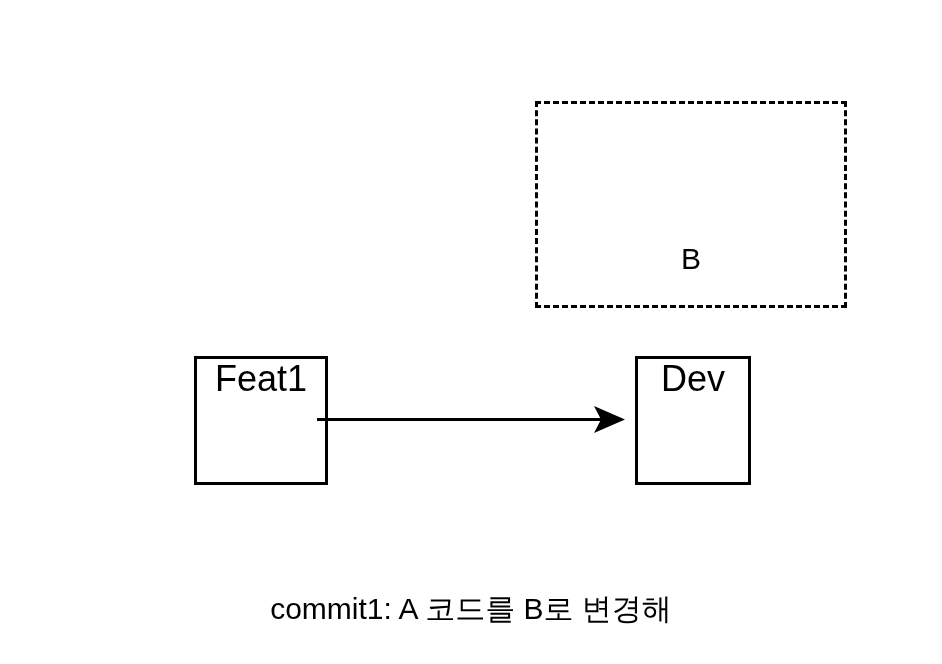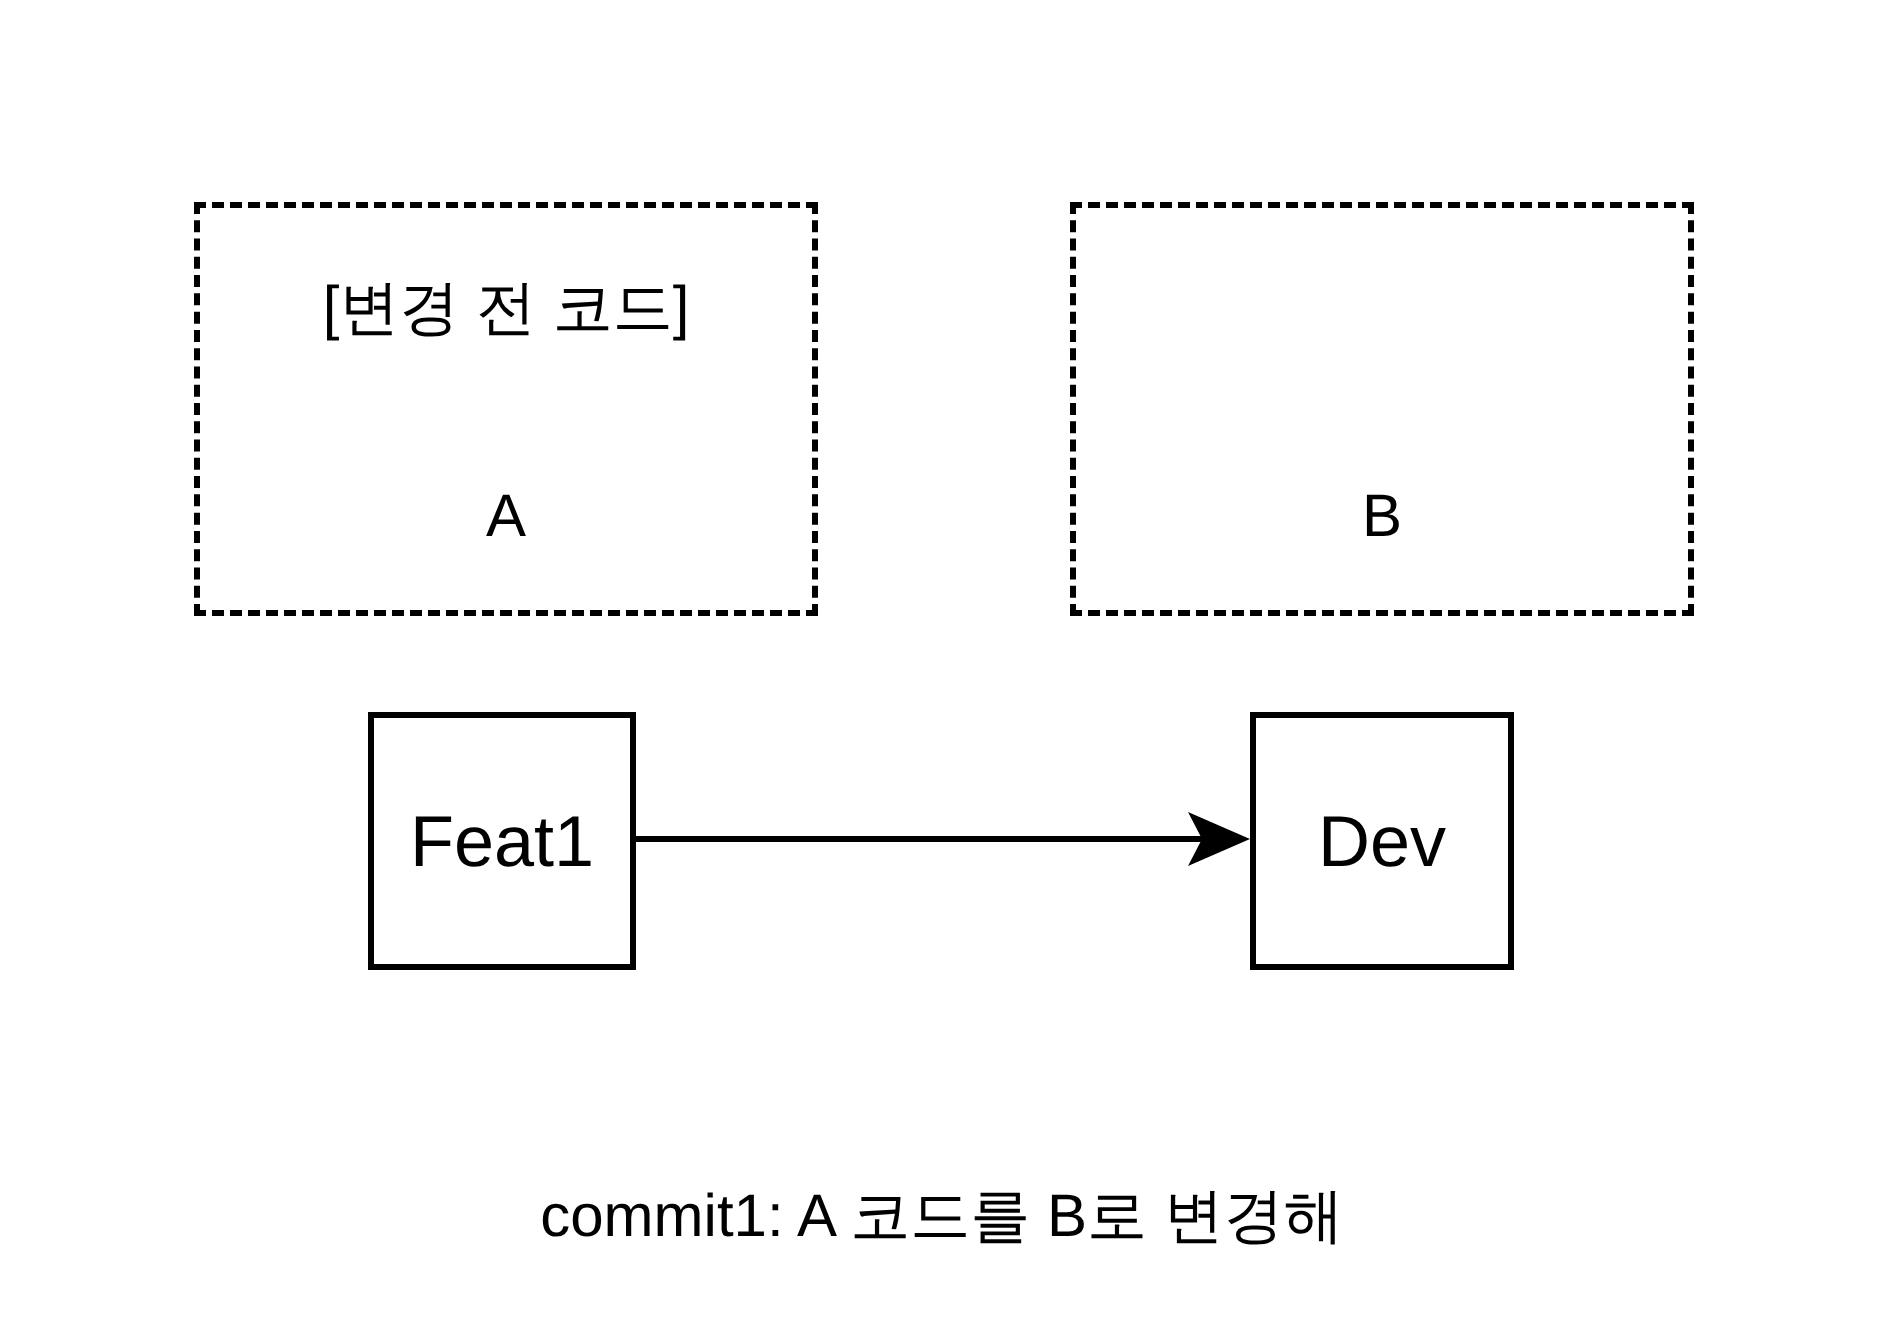--- a/index.html
+++ b/index.html
@@ -54,25 +54,26 @@
     white-space: nowrap;
   }
 
   
   .branch-box {
     position: absolute;
     box-sizing: border-box;
     border: 3px solid #000000;
     background: #ffffff;
     display: flex;
-    align-items: center;
+    align-items: flex-start;
     justify-content: center;
+    margin-left: 10px;
   }
   .branch-box.feat { left: 184px; top: 356px; width: 134px; height: 129px; }
-  .branch-box.dev  { left: 625px; top: 356px; width: 132px; height: 129px; }
+  .branch-box.dev  { left: 625px; top: 356px; width: 116px; height: 129px; }
 
   .branch-label {
     font-size: 36px;
     line-height: 40px;
     white-space: nowrap;
   }
 
   
   .arrow-svg {
     position: absolute;
@@ -94,24 +95,20 @@
     line-height: 36px;
     white-space: nowrap;
     margin-top: 28px;
   }
 </style>
 </head>
 <body>
 
 <div id="canvas">
 
-  <div class="code-box left">
-    <div class="code-box-title">[변경 전 코드]</div>
-    <div class="code-box-body">A</div>
-  </div>
 
   <div class="code-box right">
     <div class="code-box-body">B</div>
   </div>
 
   <div class="branch-box feat">
     <span class="branch-label">Feat1</span>
   </div>
 
   <div class="branch-box dev">

